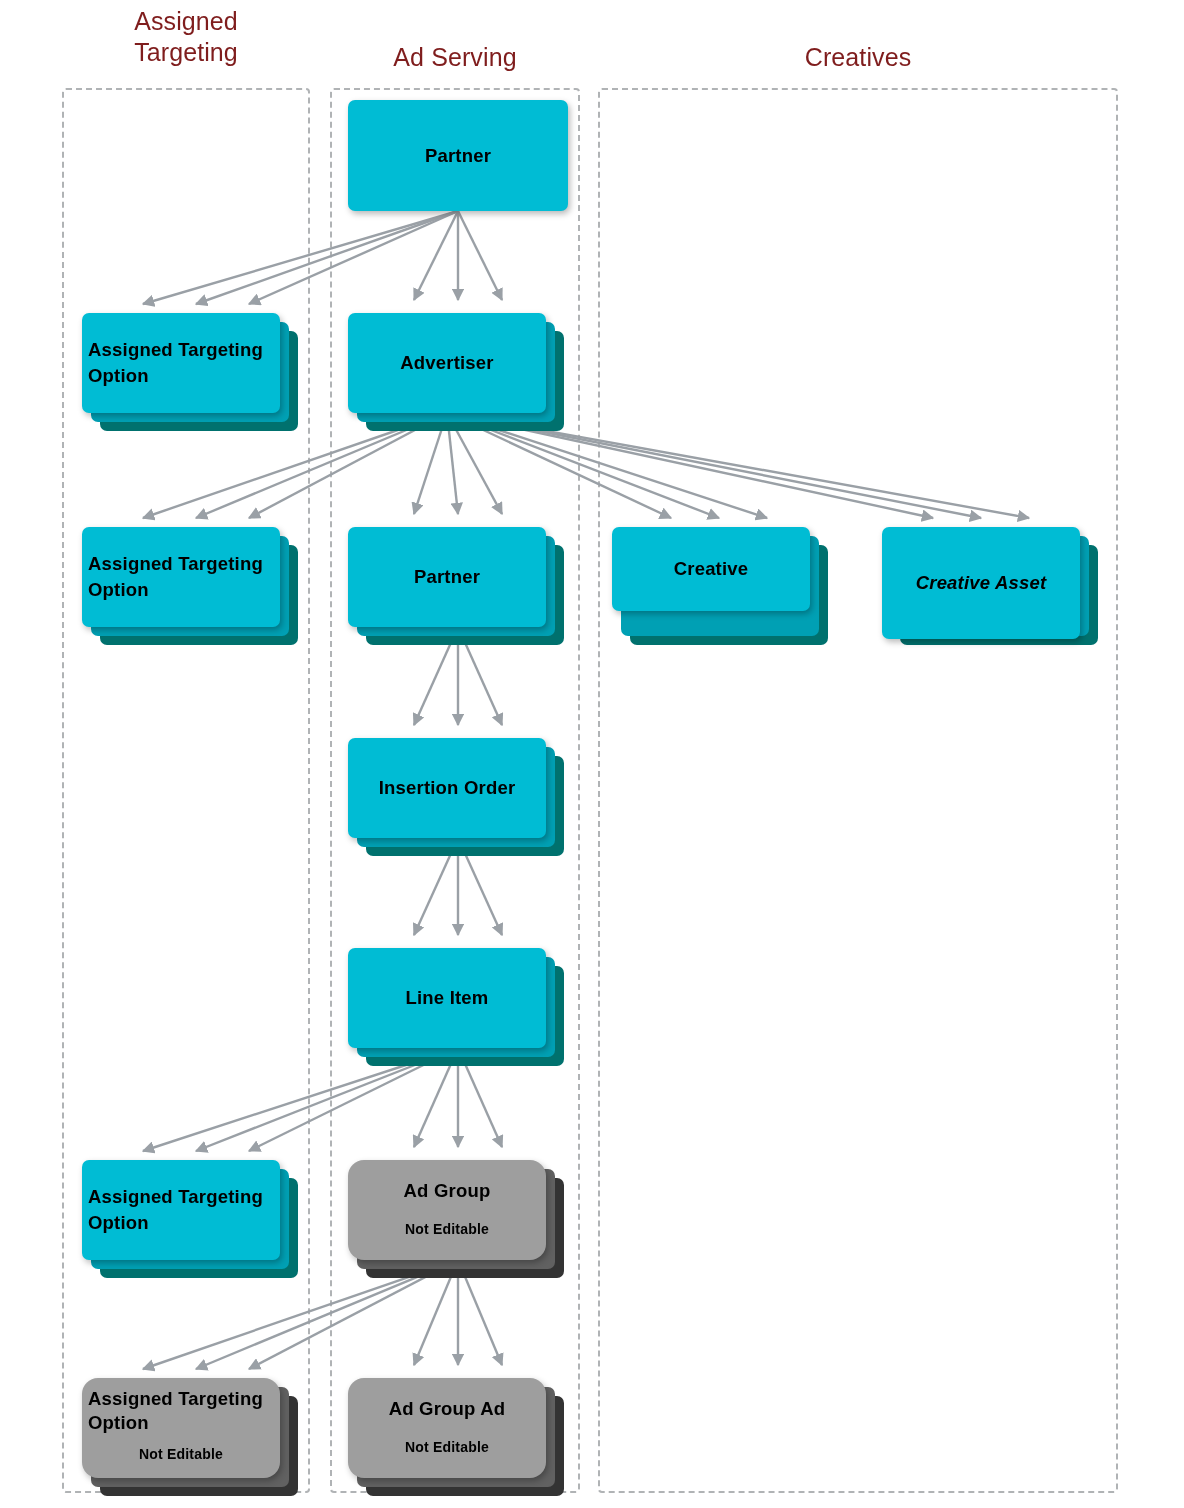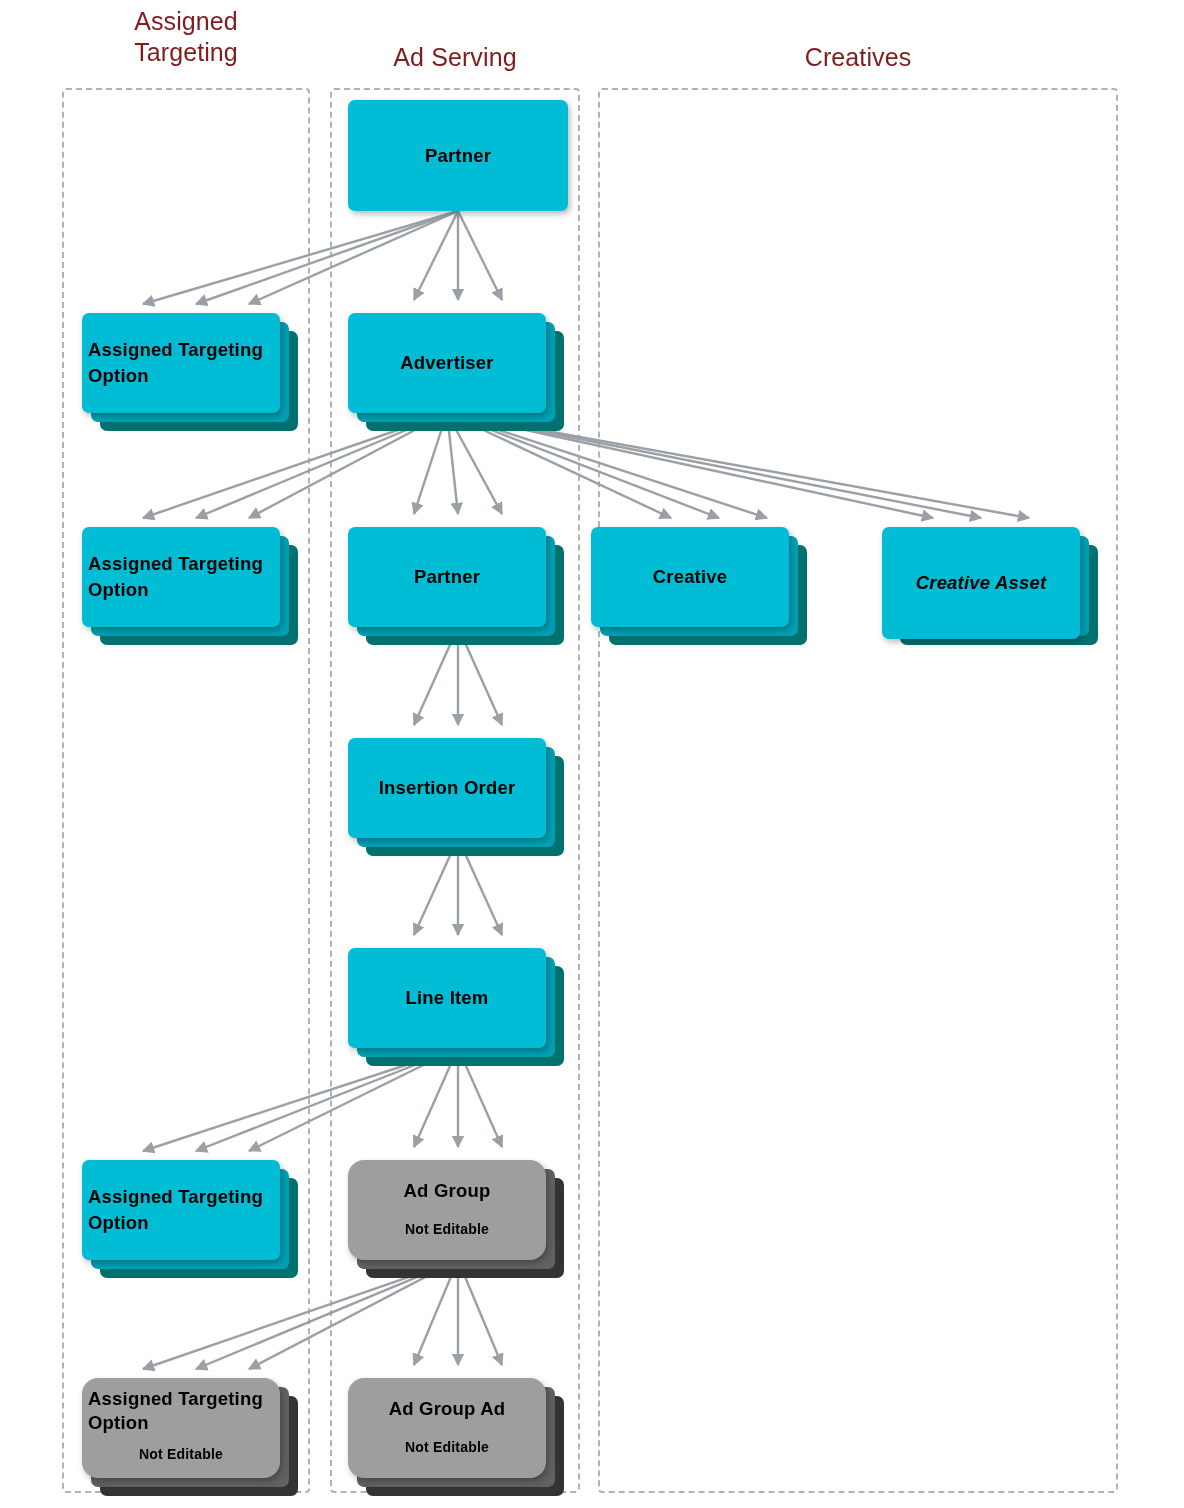--- a/index.html
+++ b/index.html
@@ -148,21 +148,21 @@
   </div>
 
   <div class="node teal" style="left:348px; top:527px; width:198px; height:100px;">
     <div class="layer l2" style="left:18px; top:18px; width:198px; height:100px;"></div>
     <div class="layer l1" style="left:9px; top:9px; width:198px; height:100px;"></div>
     <div class="card shadow-soft">
       <div class="node-label">Partner</div>
     </div>
   </div>
 
-  <div class="node teal" style="left:591px; top:527px; width:198px; height:100px;">
+  <div class="node teal" style="left:612px; top:527px; width:198px; height:84px;">
     <div class="layer l2" style="left:18px; top:18px; width:198px; height:100px;"></div>
     <div class="layer l1" style="left:9px; top:9px; width:198px; height:100px;"></div>
     <div class="card shadow-soft">
       <div class="node-label">Creative</div>
     </div>
   </div>
 
   <div class="node teal" style="left:882px; top:527px; width:198px; height:112px;font-style:italic;">
     <div class="layer l2" style="left:18px; top:18px; width:198px; height:100px;"></div>
     <div class="layer l1" style="left:9px; top:9px; width:198px; height:100px;"></div>

